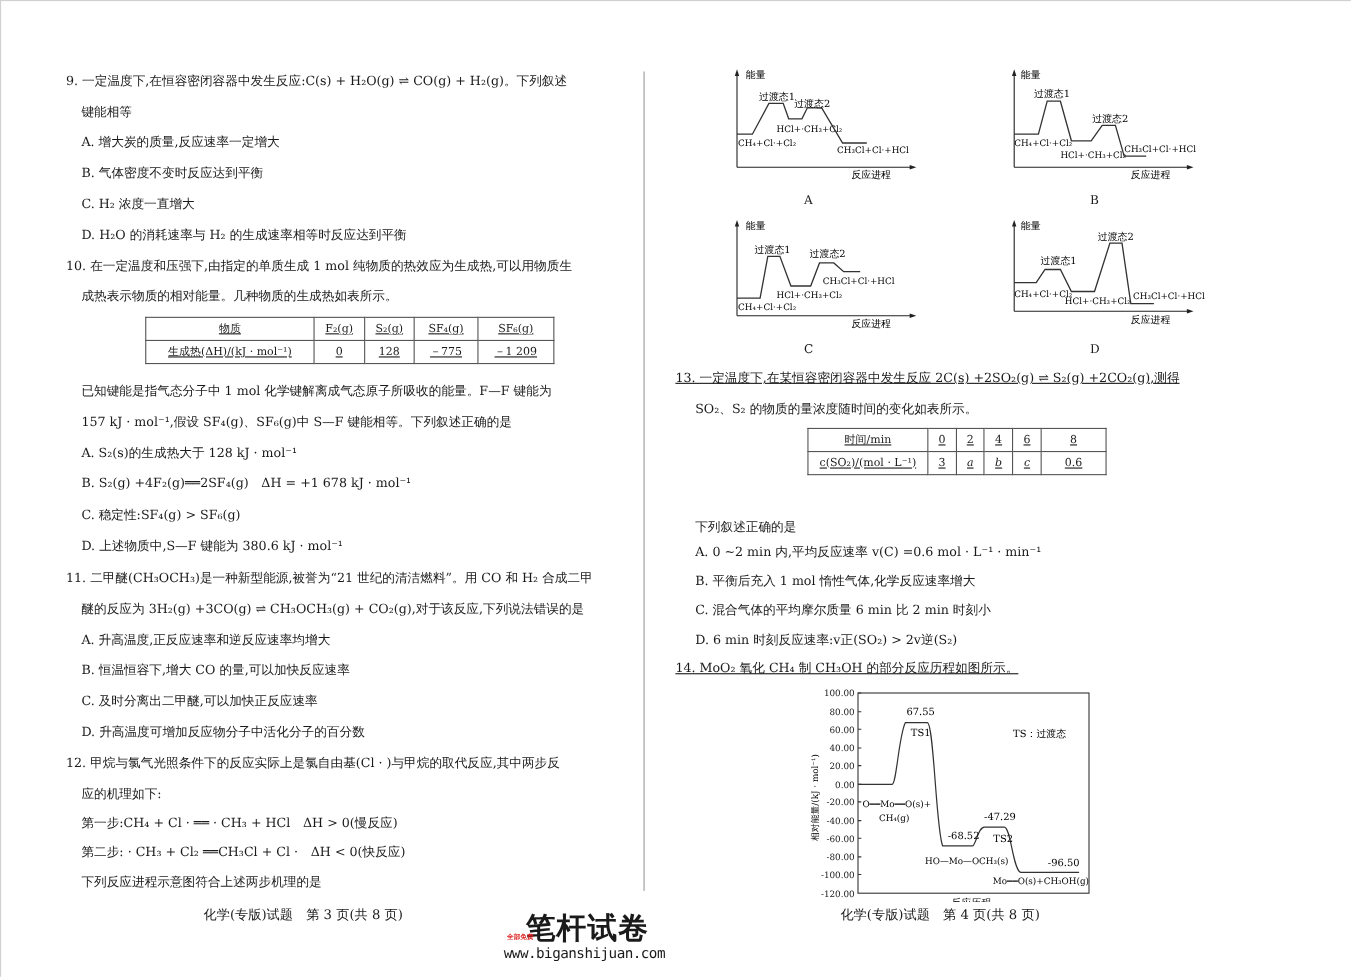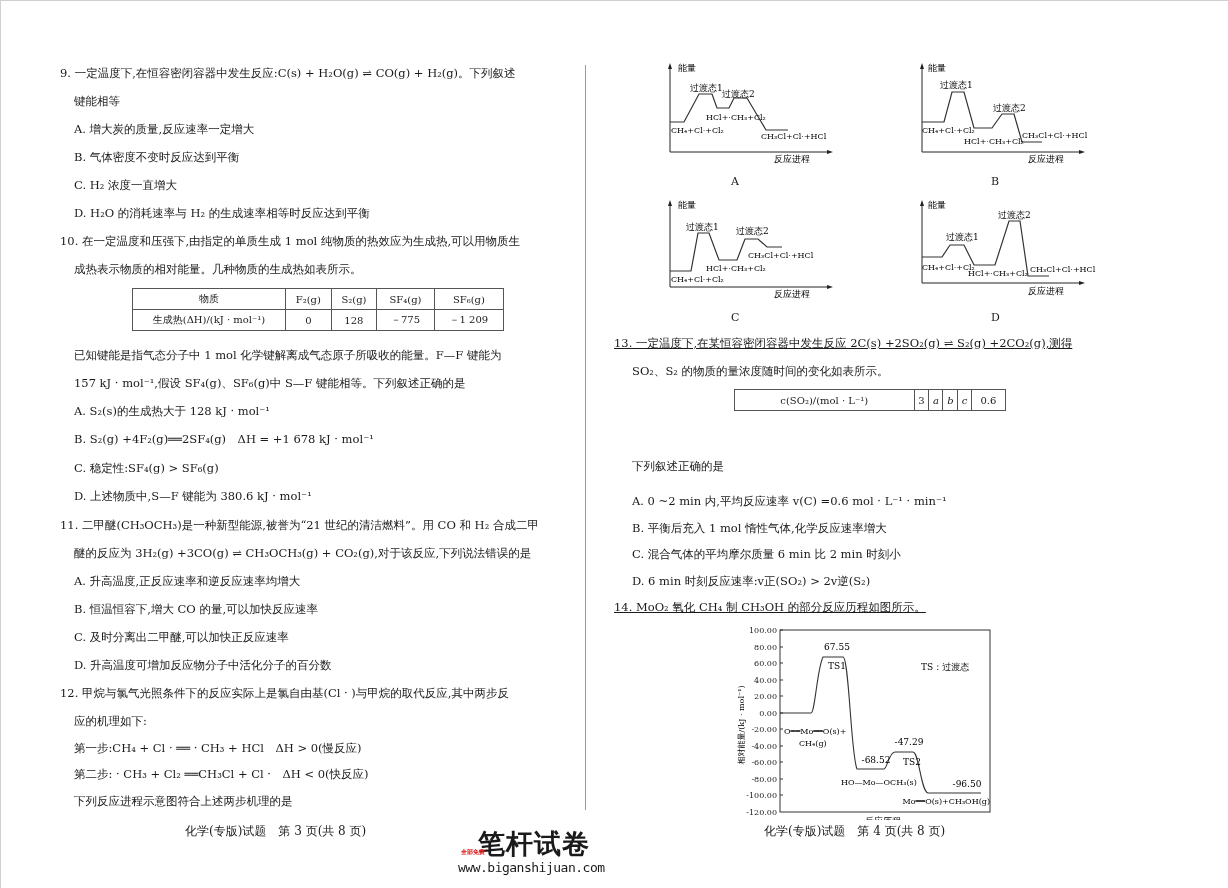--- a/index.html
+++ b/index.html
@@ -7,21 +7,21 @@
        font-family:"DejaVu Serif","Liberation Serif",serif;color:#1a1a1a;}
   .frame-top{position:absolute;left:0;top:0;width:1228px;height:1px;background:#d0d0d0;}
   .frame-left{position:absolute;left:0;top:0;width:1px;height:888px;background:#d0d0d0;}
   .divider{position:absolute;left:585px;top:65px;width:1px;height:745px;background:#9a9a9a;}
   .line{position:absolute;font-size:11.5px;line-height:14px;white-space:nowrap;}
   .ind{left:74px;}
   .q{left:60px;}
   .rind{left:632px;}
   .rq{left:614px;text-decoration:underline;}
   table.t{position:absolute;border-collapse:collapse;font-size:10px;}
-  table.t td{border:1px solid #555;text-align:center;padding:0;height:20px;}
+  table.t td{border:1px solid #555;text-align:center;padding:0;height:20px;text-decoration:underline;}
   table.t{border:1.5px solid #333;}
   .chart{position:absolute;}
   .chart svg text{font-family:"DejaVu Serif","Liberation Serif",serif;}
   .cap{position:absolute;font-size:11px;}
   .footer{position:absolute;top:823px;font-size:12px;}
   .logo{position:absolute;left:478px;top:826px;font-family:"DejaVu Sans","Liberation Sans",sans-serif;}
   .logo-main{position:absolute;left:0;top:0;font-size:27px;font-weight:bold;letter-spacing:1px;white-space:nowrap;}
   .logo-tag{position:absolute;left:-17px;top:22px;font-size:6px;color:#d22;font-weight:bold;white-space:nowrap;}
   .logo-url{position:absolute;left:-20px;top:34px;font-family:"DejaVu Sans Mono","Liberation Mono",monospace;font-size:13px;white-space:nowrap;letter-spacing:-0.5px;}
 </style>
@@ -159,31 +159,39 @@
     <text x="110" y="97" font-size="9">反应进程</text>
   </svg>
 </div>
 <div class="cap" style="left:991px;top:311px">D</div>
 
 <section>
   <div class="line rq" style="top:336px">13. 一定温度下,在某恒容密闭容器中发生反应 2C(s) +2SO₂(g) ⇌ S₂(g) +2CO₂(g),测得</div>
   <div class="line rind" style="top:364px">SO₂、S₂ 的物质的量浓度随时间的变化如表所示。</div>
   <table class="t" style="left:734px;top:389px;width:272px;">
     <tbody>
+        <tr>
+      <td style="width:108px">时间/min</td>
+      <td>0</td>
+      <td>2</td>
+      <td>4</td>
+      <td>6</td>
+      <td>8</td>
+    </tr>
     <tr>
       <td>c(SO₂)/(mol · L⁻¹)</td>
       <td>3</td>
       <td style="font-style:italic">a</td>
       <td style="font-style:italic">b</td>
       <td style="font-style:italic">c</td>
       <td>0.6</td>
     </tr>
   </tbody>
     </table>
-  <div class="line rind" style="top:459px">下列叙述正确的是</div>
+  <div class="line rind" style="top:472px">下列叙述正确的是</div>
   <div class="line rind" style="top:494px">A. 0 ~2 min 内,平均反应速率 v(C) =0.6 mol · L⁻¹ · min⁻¹</div>
   <div class="line rind" style="top:521px">B. 平衡后充入 1 mol 惰性气体,化学反应速率增大</div>
   <div class="line rind" style="top:547px">C. 混合气体的平均摩尔质量 6 min 比 2 min 时刻小</div>
   <div class="line rind" style="top:574px">D. 6 min 时刻反应速率:v正(SO₂) &gt; 2v逆(S₂)</div>
 </section>
 
 <section>
   <div class="line rq" style="top:600px">14. MoO₂ 氧化 CH₄ 制 CH₃OH 的部分反应历程如图所示。</div>
   <div class="chart" style="left:733px;top:620px;width:290px;height:200px">
     <svg width="290" height="200" viewBox="0 0 290 200">

